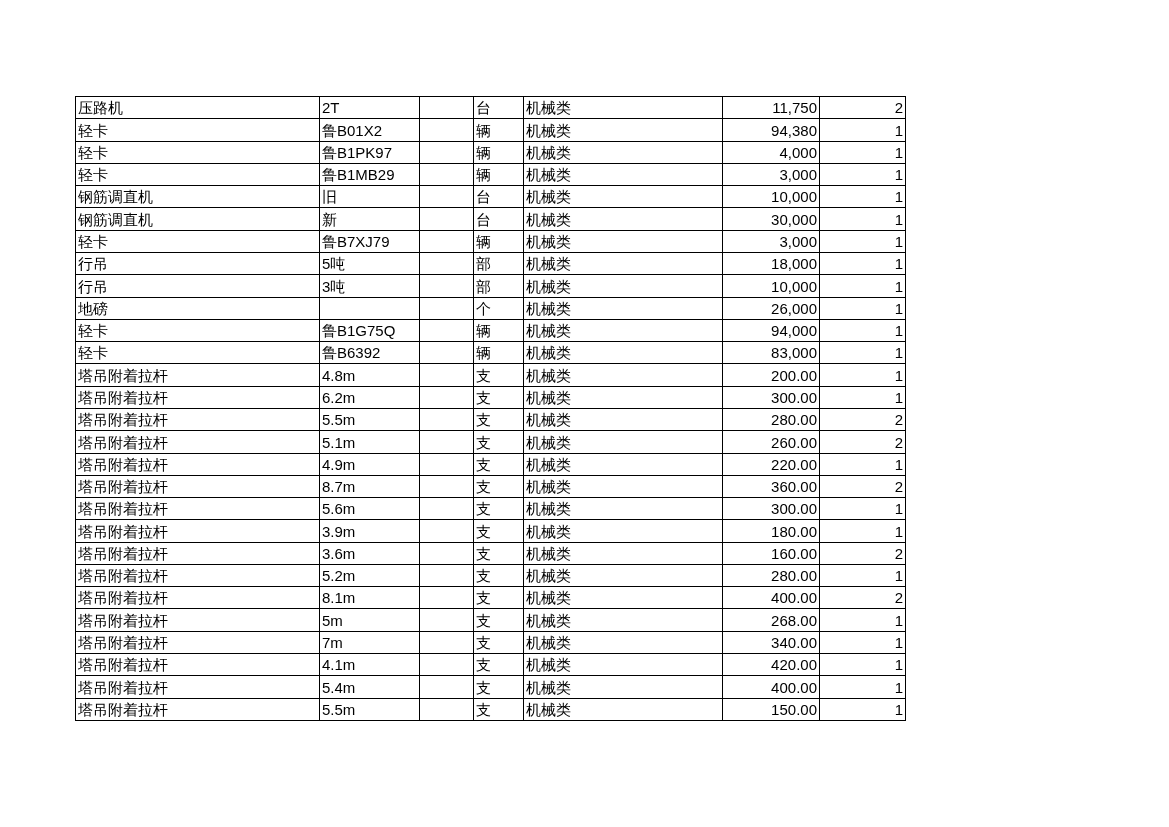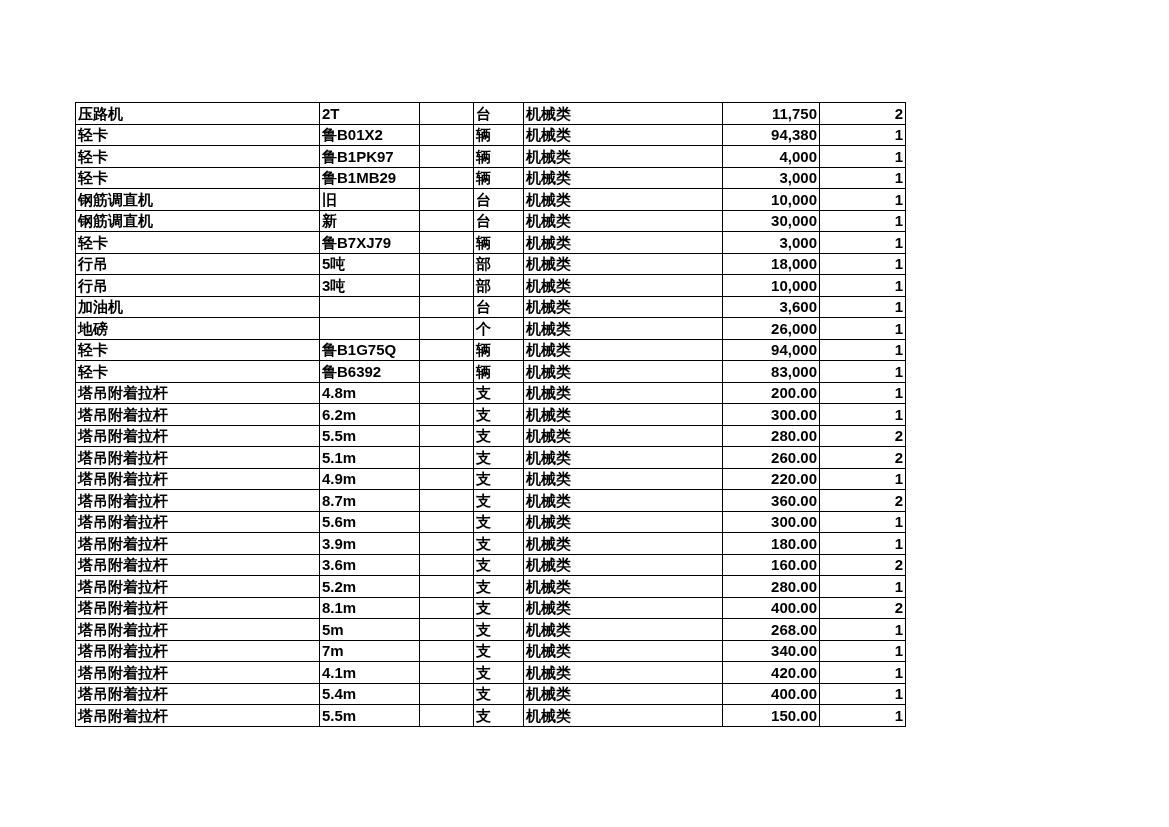--- a/index.html
+++ b/index.html
@@ -6,24 +6,23 @@
   html, body {
     width: 1169px;
     height: 827px;
     background: #ffffff;
     font-family: "Liberation Sans", "DejaVu Sans", sans-serif;
     overflow: hidden;
   }
   .sheet {
     position: absolute;
     left: 75px;
-    top: 102px;
+    top: 96px;
     width: 830px;
     height: 625px;
-    font-weight: bold;
   }
   table.grid {
     width: 830px;
     height: 625px;
     border-collapse: collapse;
     table-layout: fixed;
   }
   table.grid td {
     border: 1px solid #000000;
     font-size: 15px;
@@ -129,29 +128,20 @@
         <tr>
           <td class="c-left">行吊</td>
           <td class="c-left">3吨</td>
           <td class="c-left"></td>
           <td class="c-left">部</td>
           <td class="c-left">机械类</td>
           <td class="c-right">10,000</td>
           <td class="c-right">1</td>
         </tr>
         <tr>
-          <td class="c-left">加油机</td>
-          <td class="c-left"></td>
-          <td class="c-left"></td>
-          <td class="c-left">台</td>
-          <td class="c-left">机械类</td>
-          <td class="c-right">3,600</td>
-          <td class="c-right">1</td>
-        </tr>
-        <tr>
           <td class="c-left">地磅</td>
           <td class="c-left"></td>
           <td class="c-left"></td>
           <td class="c-left">个</td>
           <td class="c-left">机械类</td>
           <td class="c-right">26,000</td>
           <td class="c-right">1</td>
         </tr>
         <tr>
           <td class="c-left">轻卡</td>

